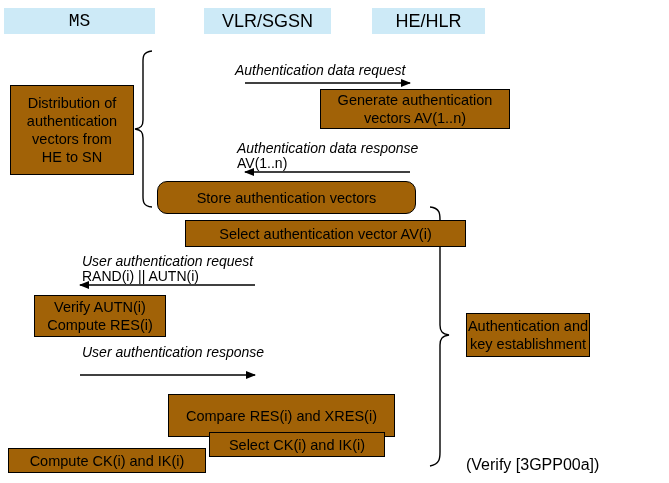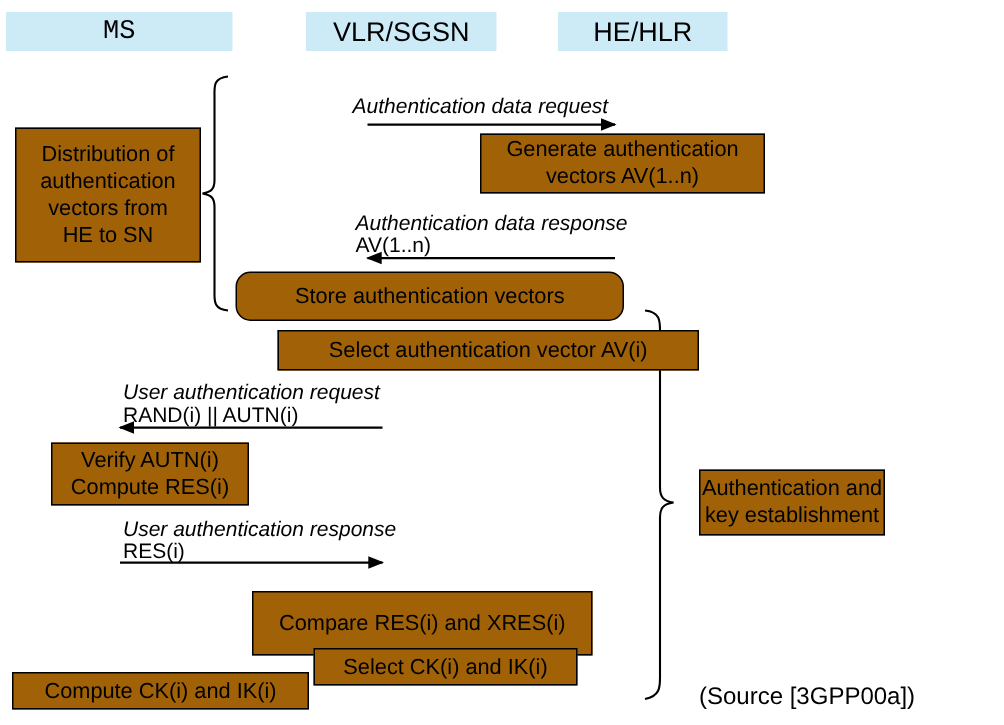--- a/index.html
+++ b/index.html
@@ -132,33 +132,32 @@
 
   <div class="msg-label italic" style="left:235px; top:62px; width:190px;">Authentication data request</div>
 
   <div class="msg-label italic" style="left:237px; top:140px; width:200px;">Authentication data response</div>
   <div class="msg-label" style="left:237px; top:155px; width:200px;">AV(1..n)</div>
 
   <div class="msg-label italic" style="left:82px; top:253px; width:195px;">User authentication request</div>
   <div class="msg-label" style="left:82px; top:268px; width:195px;">RAND(i) || AUTN(i)</div>
 
   <div class="msg-label italic" style="left:82px; top:344px; width:200px;">User authentication response</div>
-  <div class="msg-label" style="left:82px; top:359px; width:200px;">RES(i)</div>
 
   <div class="box" style="left:320px; top:89px; width:190px; height:40px;">Generate authentication
 vectors AV(1..n)</div>
 
   <div class="box" style="left:157px; top:181px; width:259px; height:33px;border-radius:10px;">Store authentication vectors</div>
 
   <div class="box" style="left:169px; top:220px; width:281px; height:27px;margin-left:16px;">Select authentication vector AV(i)</div>
 
   <div class="box" style="left:34px; top:295px; width:132px; height:42px;">Verify AUTN(i)
 Compute RES(i)</div>
 
   <div class="box" style="left:168px; top:394px; width:227px; height:43px;">Compare RES(i) and XRES(i)</div>
 
   <div class="box" style="left:8px; top:448px; width:198px; height:25px;">Compute CK(i) and IK(i)</div>
 
   <div class="box" style="left:209px; top:432px; width:176px; height:25px;">Select CK(i) and IK(i)</div>
 
-  <div class="source-note" style="left:466px; top:455px;">(Source [3GPP00a])</div>
+  <div class="source-note" style="left:466px; top:455px;">(Verify [3GPP00a])</div>
 
 </div>
 
 </body></html>

